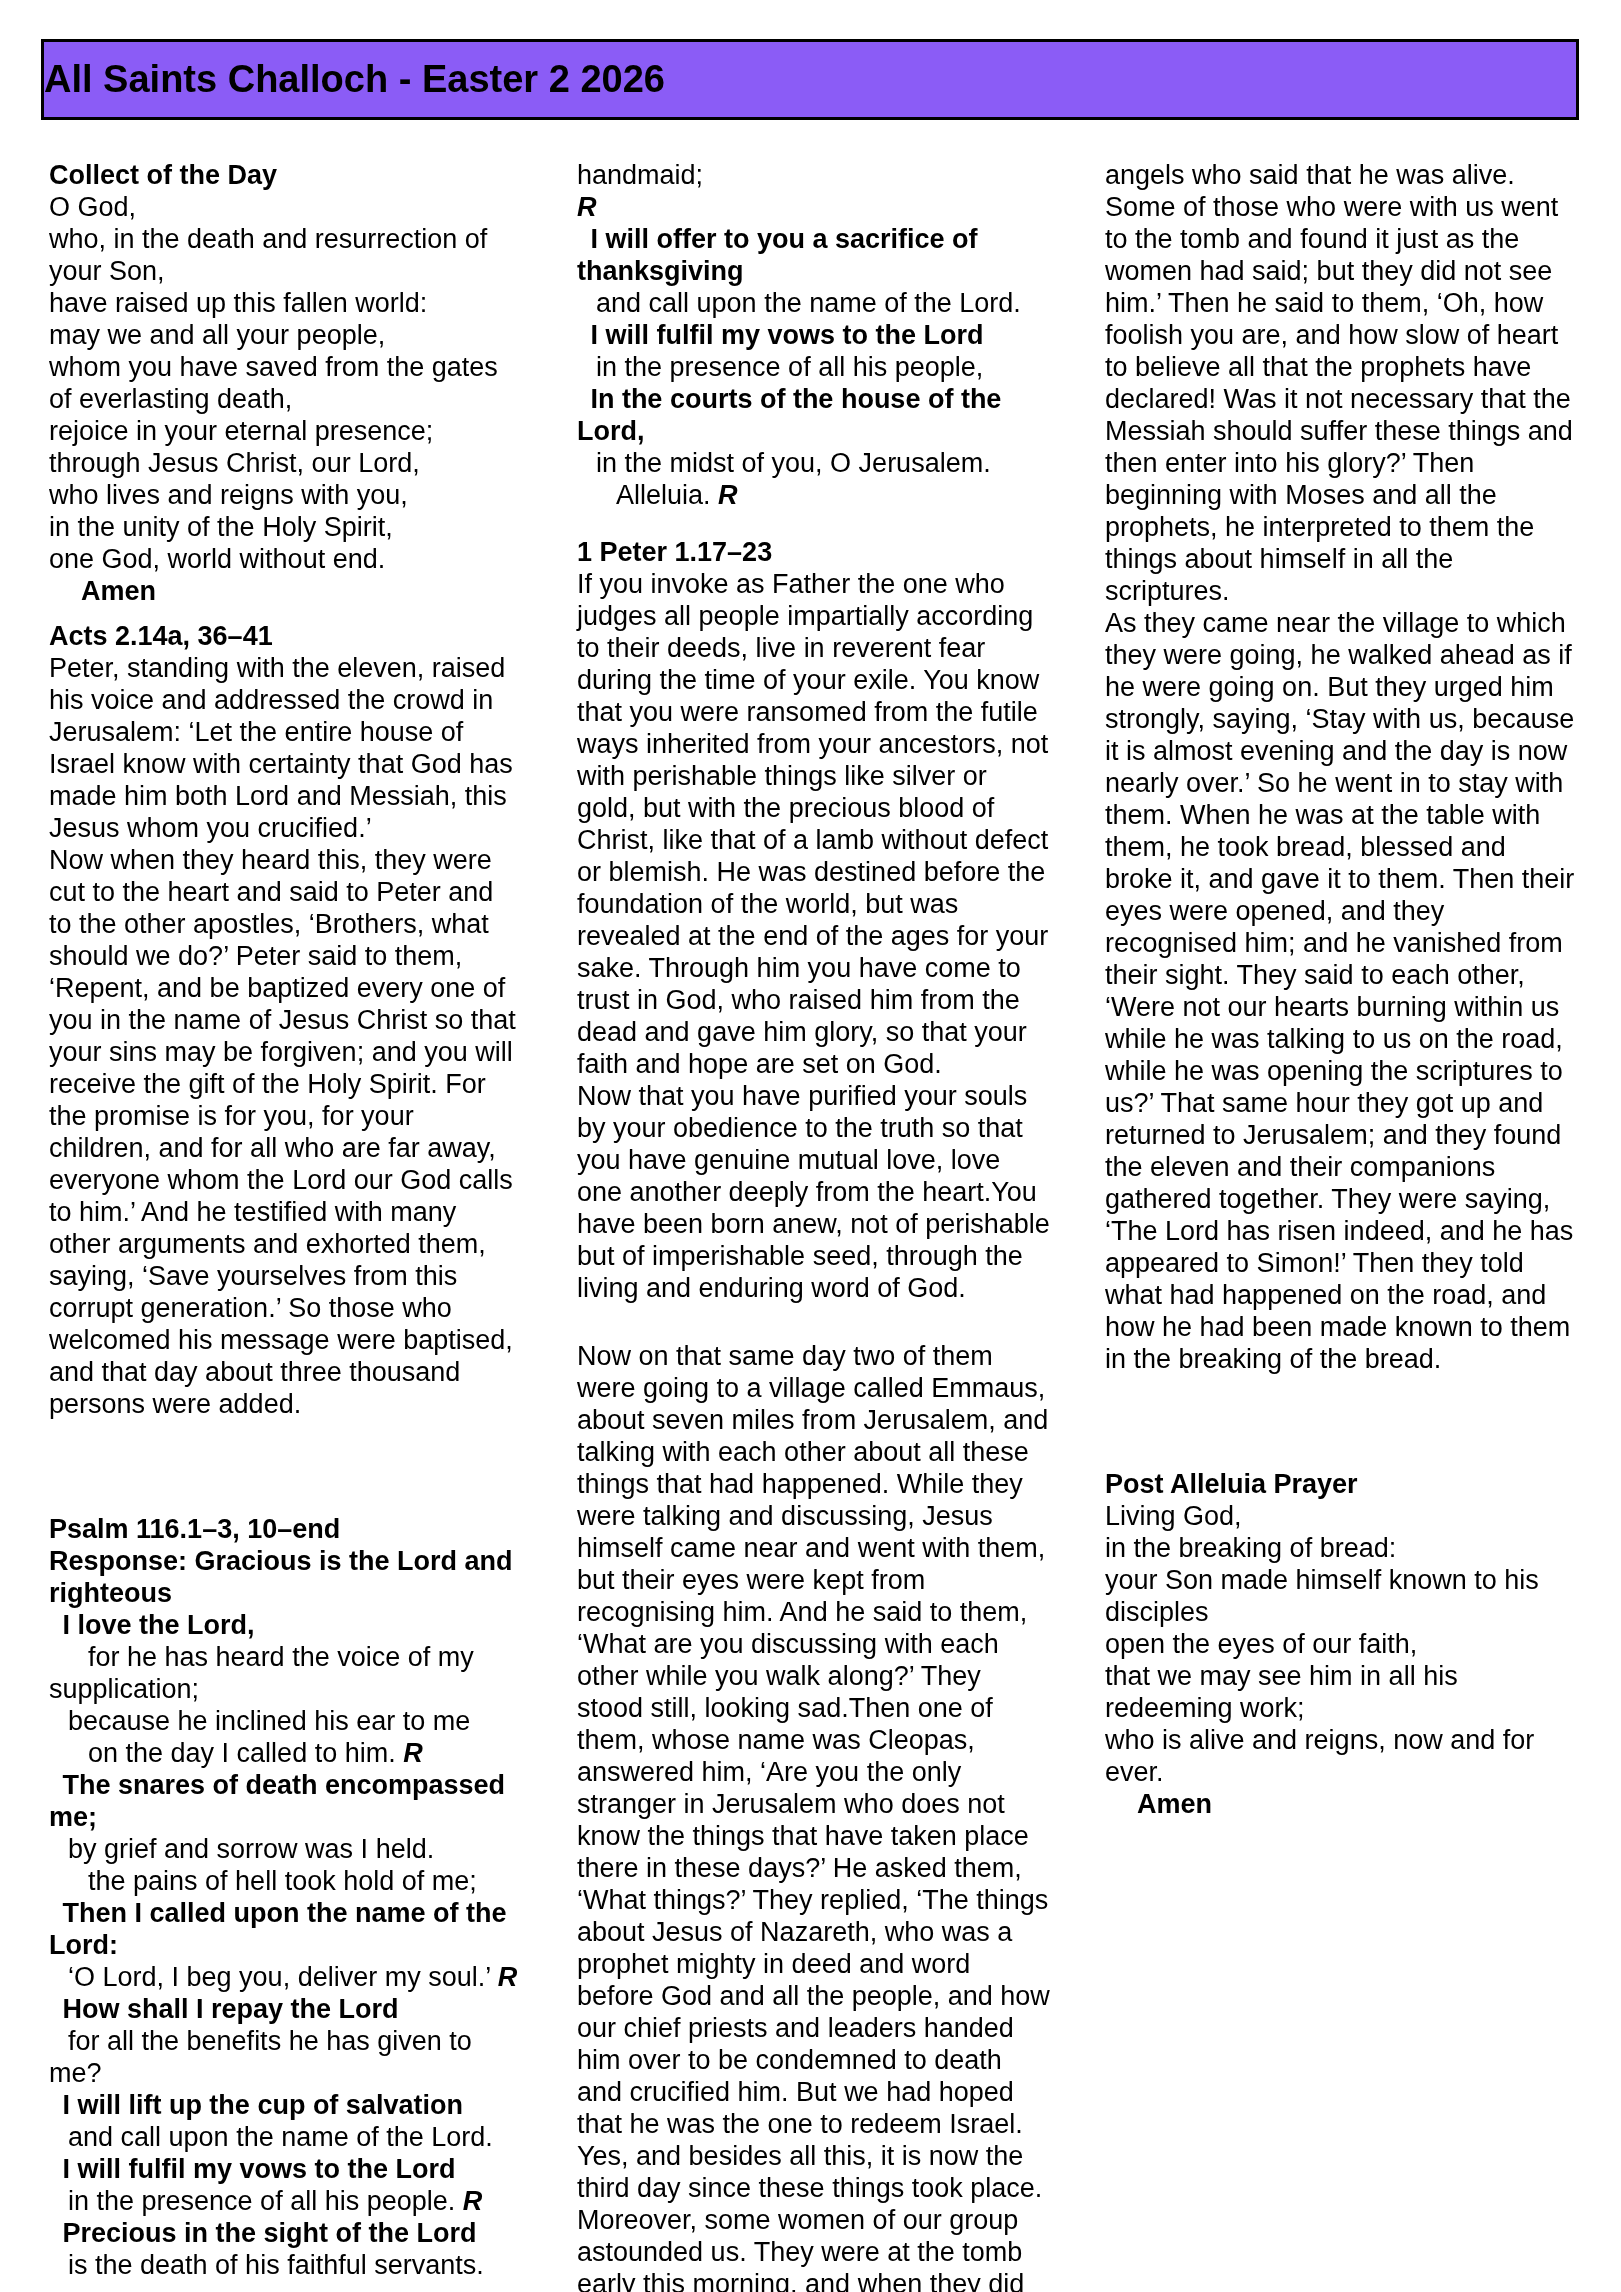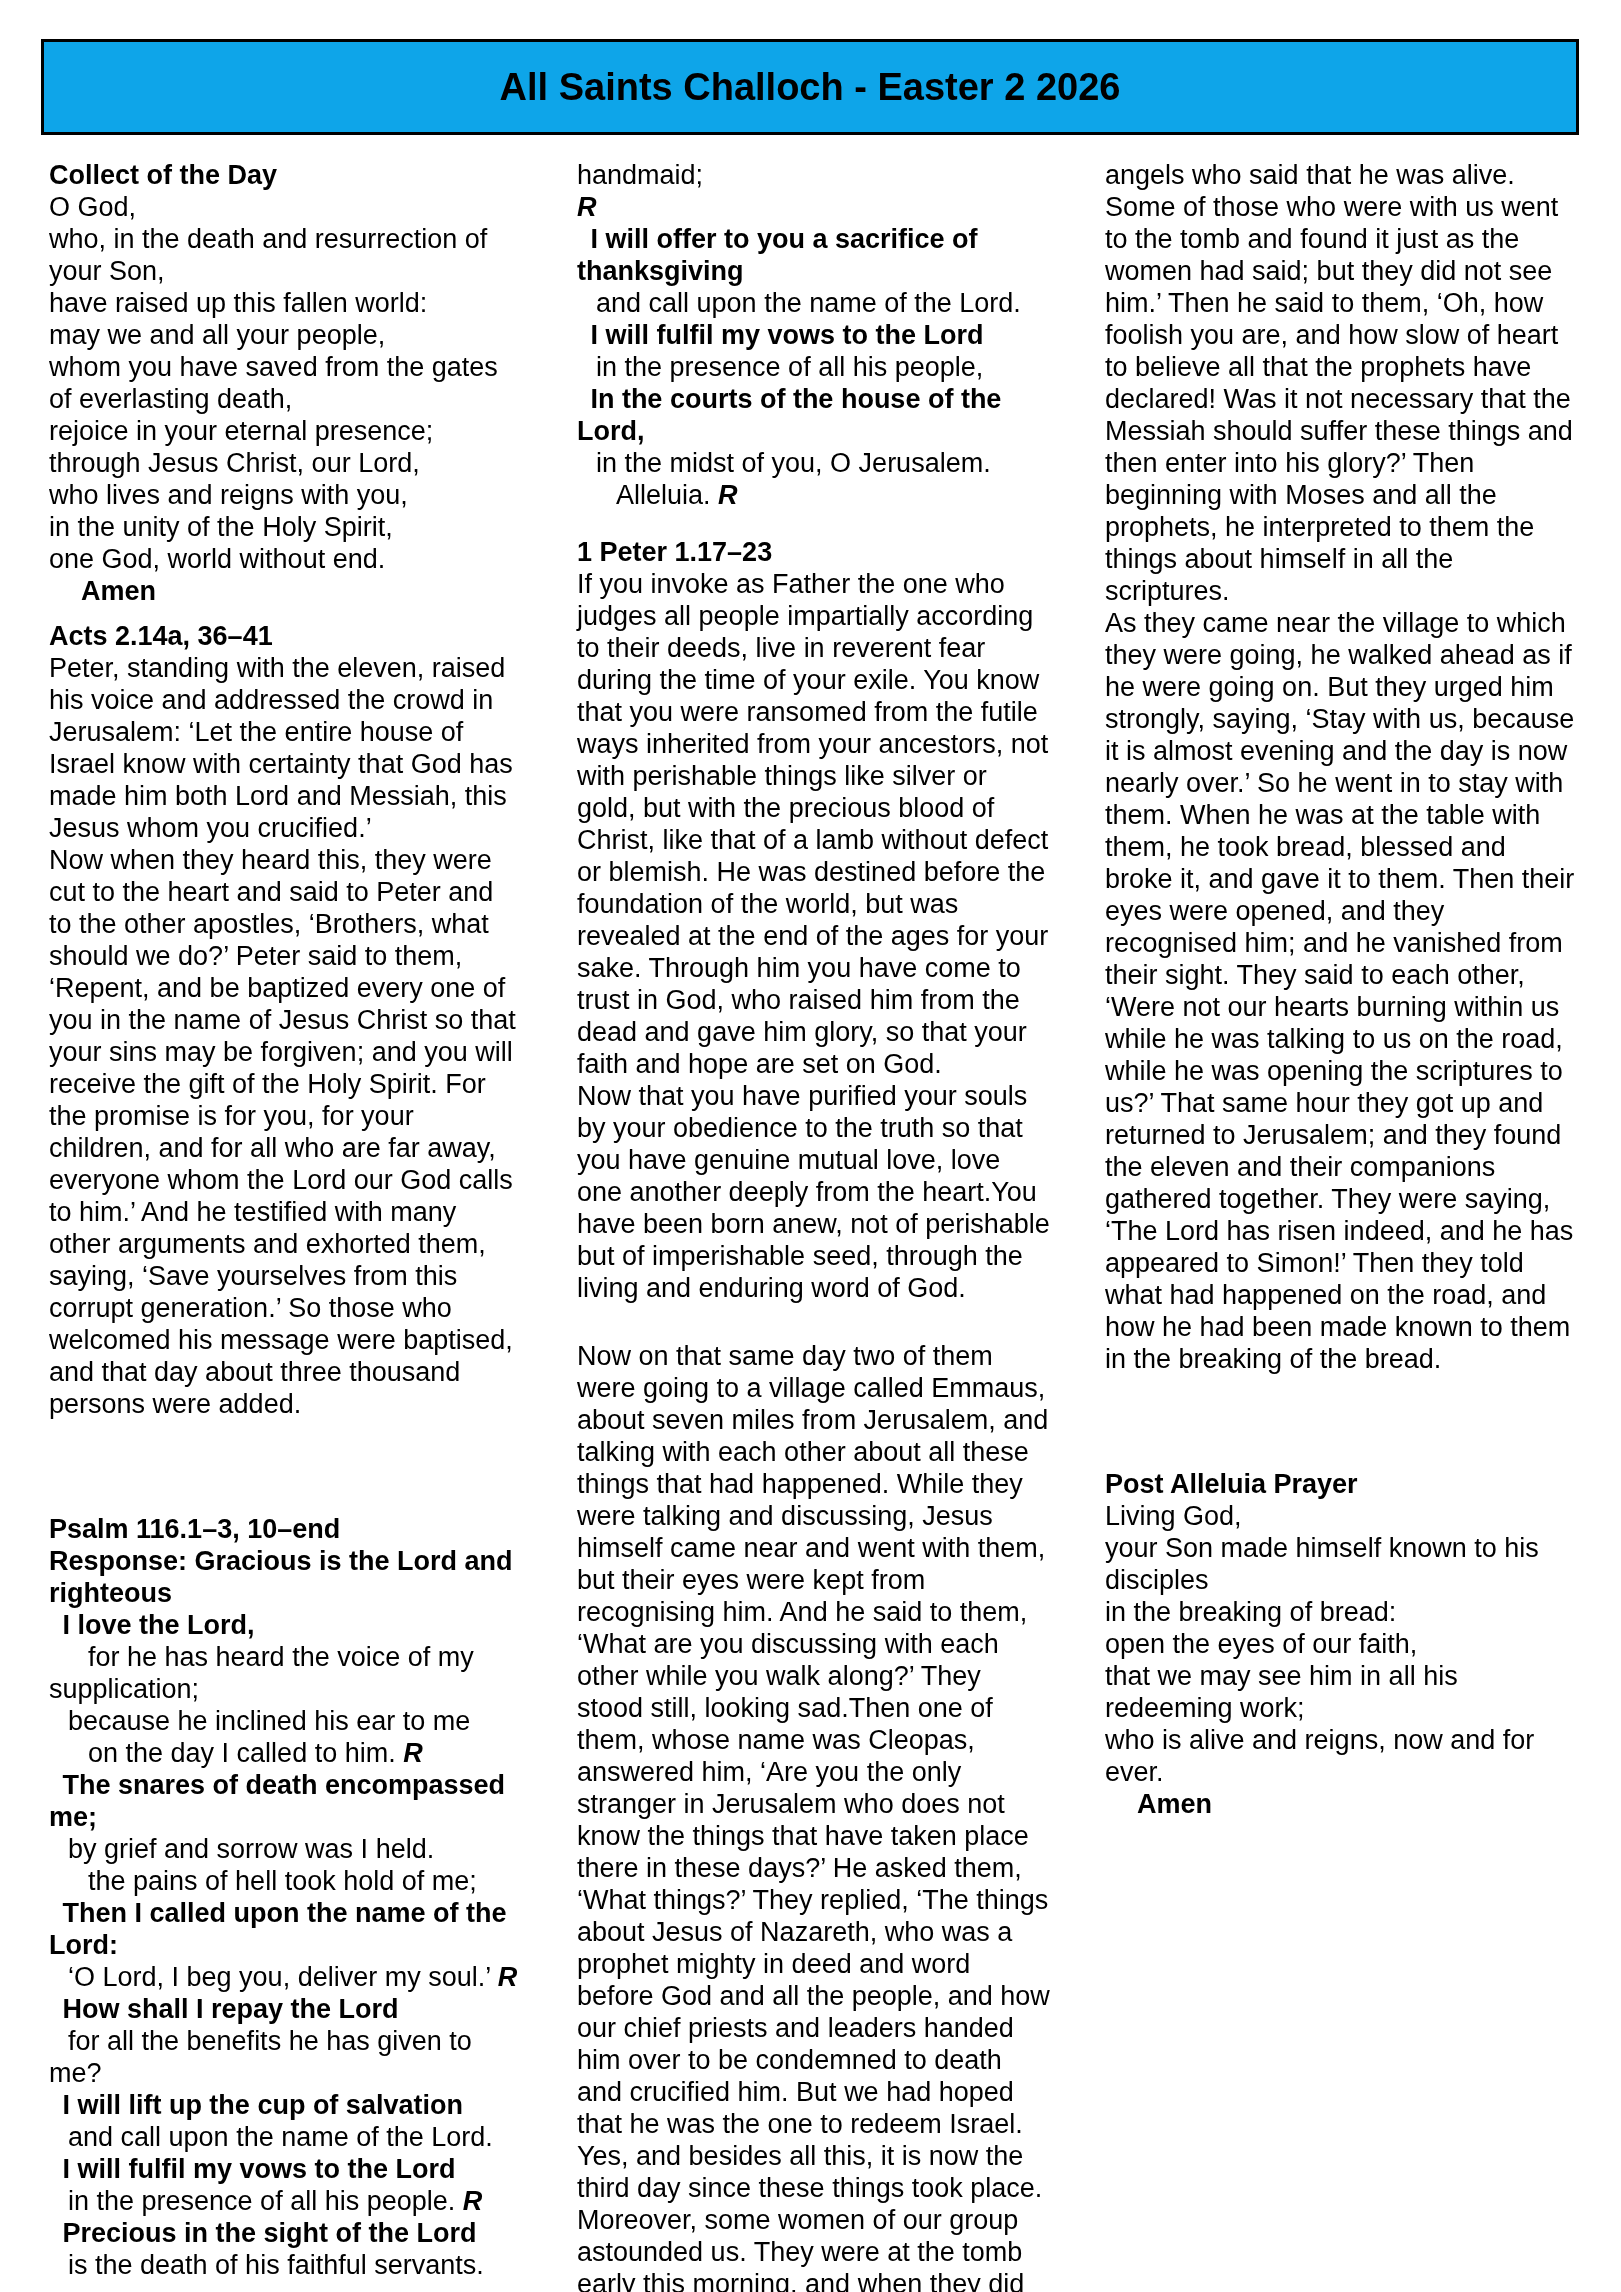--- a/index.html
+++ b/index.html
@@ -3,23 +3,23 @@
 <meta charset="utf-8">
 <style>
   html,body{margin:0;padding:0;}
   body{
     width:1621px;height:2293px;background:#ffffff;color:#000000;
     font-family:"Liberation Sans","DejaVu Sans",sans-serif;
     -webkit-font-smoothing:antialiased;
   }
   .page{position:relative;width:1621px;height:2293px;background:#ffffff;overflow:hidden;}
   .title-box{
-    position:absolute;left:41px;top:39px;width:1538px;height:96px;
+    position:absolute;left:41px;top:39px;width:1538px;height:81px;
     box-sizing:border-box;border:3.6px solid #000000;
-    display:flex;align-items:center;justify-content:center;background:#0ea5e9;
+    display:flex;align-items:center;justify-content:flex-start;background:#8b5cf6;
   }
   .title-box span{font-weight:700;font-size:38px;white-space:nowrap;}
   .columns{position:absolute;left:49px;top:159px;display:flex;gap:55px;}
   .col{width:473px;font-size:27px;line-height:32px;text-align:left;}
   .col div{margin:0;}
   .heading{font-weight:700;}
   .para{}
   .line{}
   .line.ind1{text-indent:13.4px;font-weight:bold;}
   .line.ind2{text-indent:19px;}
@@ -90,22 +90,22 @@
         <div class="para">Now that you have purified your souls by your obedience to the truth so that you have genuine mutual love, love one another deeply from the heart.You have been born anew, not of perishable but of imperishable seed, through the living and enduring word of God.</div>
         <div class="spacer" style="height: 36px;"></div>
         <div class="para">Now on that same day two of them were going to a village called Emmaus, about seven miles from Jerusalem, and talking with each other about all these things that had happened. While they were talking and discussing, Jesus himself came near and went with them, but their eyes were kept from recognising him. And he said to them, ‘What are you discussing with each other while you walk along?’ They stood still, looking sad.Then one of them, whose name was Cleopas, answered him, ‘Are you the only stranger in Jerusalem who does not know the things that have taken place there in these days?’ He asked them, ‘What things?’ They replied, ‘The things about Jesus of Nazareth, who was a prophet mighty in deed and word before God and all the people, and how our chief priests and leaders handed him over to be condemned to death and crucified him. But we had hoped that he was the one to redeem Israel. Yes, and besides all this, it is now the third day since these things took place. Moreover, some women of our group astounded us. They were at the tomb early this morning, and when they did not find his body there, they came back and told us that they had indeed seen a vision of</div>
       </div>
     <div class="col" id="col3">
         <div class="para">angels who said that he was alive. Some of those who were with us went to the tomb and found it just as the women had said; but they did not see him.’ Then he said to them, ‘Oh, how foolish you are, and how slow of heart to believe all that the prophets have declared! Was it not necessary that the Messiah should suffer these things and then enter into his glory?’ Then beginning with Moses and all the prophets, he interpreted to them the things about himself in all the scriptures.</div>
         <div class="para">As they came near the village to which they were going, he walked ahead as if he were going on. But they urged him strongly, saying, ‘Stay with us, because it is almost evening and the day is now nearly over.’ So he went in to stay with them. When he was at the table with them, he took bread, blessed and broke it, and gave it to them. Then their eyes were opened, and they recognised him; and he vanished from their sight. They said to each other, ‘Were not our hearts burning within us while he was talking to us on the road, while he was opening the scriptures to us?’ That same hour they got up and returned to Jerusalem; and they found the eleven and their companions gathered together. They were saying, ‘The Lord has risen indeed, and he has appeared to Simon!’ Then they told what had happened on the road, and how he had been made known to them in the breaking of the bread.</div>
         <div class="spacer" style="height: 93px;"></div>
         <div class="heading">Post Alleluia Prayer</div>
         <div class="line ind0">Living God,</div>
+        <div class="line ind0">in the breaking of bread:</div>
         <div class="line ind0">your Son made himself known to his disciples</div>
-        <div class="line ind0">in the breaking of bread:</div>
         <div class="line ind0">open the eyes of our faith,</div>
         <div class="line ind0">that we may see him in all his redeeming work;</div>
         <div class="line ind0">who is alive and reigns, now and for ever.</div>
         <div class="line ind0 bold">Amen</div>
       </div>
   </div>
 </div>
 
 
 </body></html>

